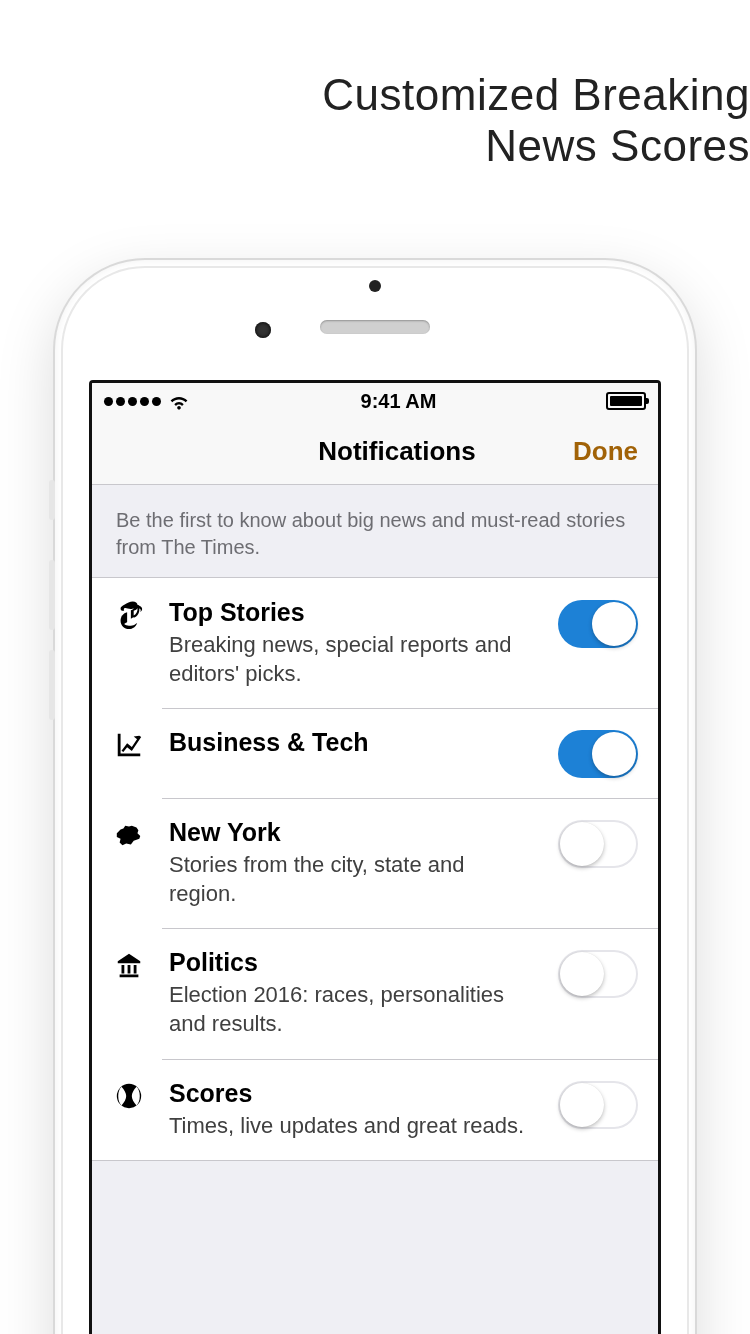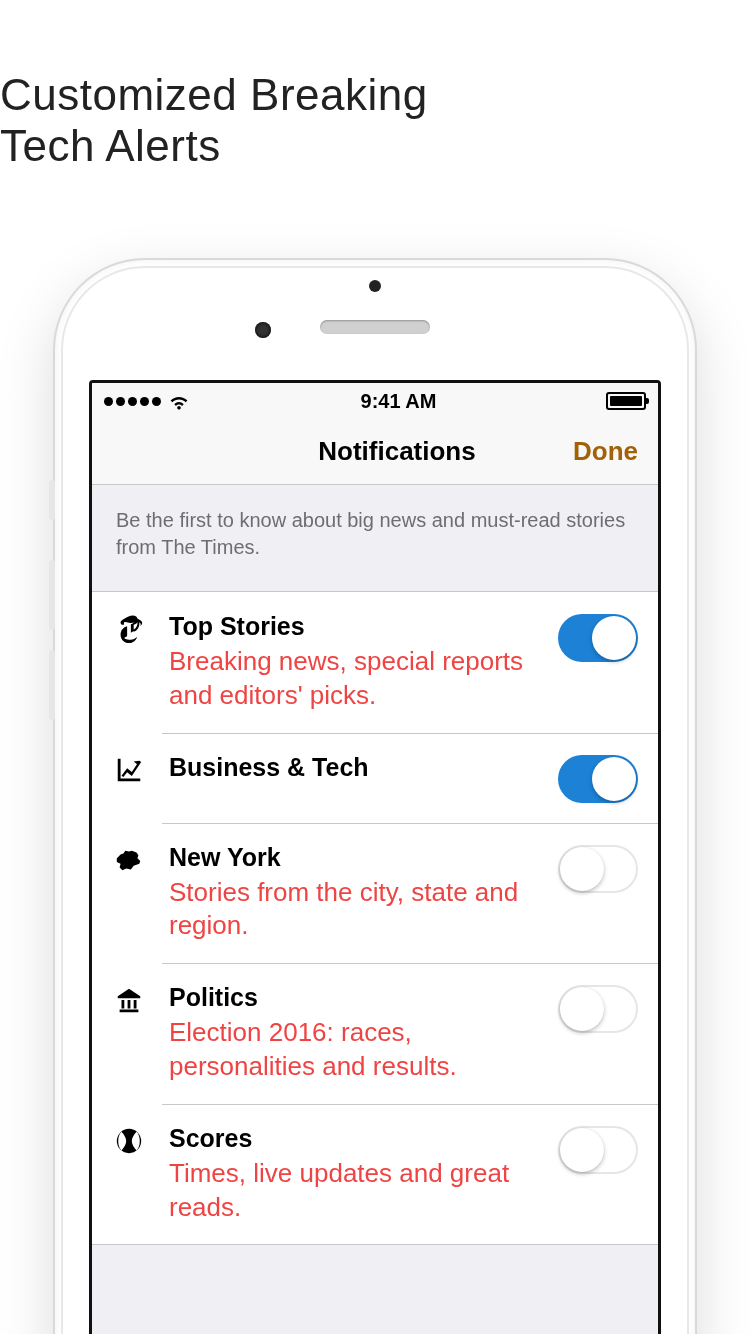--- a/index.html
+++ b/index.html
@@ -1,17 +1,17 @@
 <!DOCTYPE html>
 <html><head>
 <meta charset="utf-8">
 <style>
   * { box-sizing: border-box; margin: 0; padding: 0; }
   html, body { width: 750px; height: 1334px; background: #fff; font-family: -apple-system, "Helvetica Neue", Helvetica, Arial, sans-serif; overflow: hidden; }
-  .promo-title { text-align: left; font-size: 44px; font-weight: 300; color: #222; line-height: 1.15; margin-top: 70px; letter-spacing: 0.5px; }
+  .promo-title { text-align: right; font-size: 44px; font-weight: 300; color: #222; line-height: 1.15; margin-top: 70px; letter-spacing: 0.5px; }
   .phone {
     position: absolute;
     left: 50%;
     transform: translateX(-50%);
     top: 260px;
     width: 640px;
     height: 1300px;
     background: #fff;
     border-radius: 90px;
     box-shadow: 0 0 0 2px #d9d9d9, 0 20px 60px rgba(0,0,0,0.15), inset 0 0 8px rgba(0,0,0,0.06);
@@ -75,41 +75,41 @@
     justify-content: center;
     position: relative;
     background: #f8f8f8;
     border-bottom: 1px solid #c8c7cc;
     padding-left: 44px;
   }
   .nav-title { font-size: 26px; font-weight: 700; color: #000; }
   .nav-done { position: absolute; right: 20px; font-size: 26px; font-weight: 600; color: #a16207; }
   
   .content { flex: 1; background: #efeff4; overflow: hidden; }
-  .section-header { padding: 22px 24px 30px; font-size: 20px; color: #6d6d72; line-height: 1.35; }
+  .section-header { padding: 22px 24px 16px; font-size: 20px; color: #6d6d72; line-height: 1.35; }
   .list { background: #fff; border-top: 1px solid #c8c7cc; border-bottom: 1px solid #c8c7cc; }
   .row {
     display: flex;
     align-items: flex-start;
     padding: 20px 20px 20px 20px;
     gap: 23px;
     position: relative;
   }
   .row + .row::before {
     content: "";
     position: absolute;
     left: 70px; right: 0; top: 0;
     height: 1px;
     background: #c8c7cc;
   }
   .row-icon { width: 34px; flex: 0 0 34px; display: flex; justify-content: center; padding-top: 2px; }
   .row-icon svg { width: 30px; height: 30px; }
   .row-text { flex: 1; min-width: 0; padding-right: 10px; }
   .row-title { font-size: 25px; font-weight: 700; color: #000; margin-bottom: 4px; }
-  .row-desc { font-size: 26px; color: #ef4444; line-height: 1.3; }
+  .row-desc { font-size: 22px; color: #404040; line-height: 1.3; }
   .toggle {
     flex: 0 0 80px;
     width: 80px;
     height: 48px;
     border-radius: 24px;
     position: relative;
     margin-top: 2px;
   }
   .toggle.on { background: #1d81d6; }
   .toggle.off { background: #fff; box-shadow: inset 0 0 0 2px #e5e5ea; }
@@ -123,21 +123,21 @@
     box-shadow: 0 2px 4px rgba(0,0,0,0.25), 0 0 1px rgba(0,0,0,0.1);
   }
   .toggle.on .knob { right: 2px; }
   .toggle.off .knob { left: 2px; }
 </style>
 </head>
 <body>
 
 <div class="promo-title">
   <span>Customized Breaking</span><br>
-  <span>Tech Alerts</span>
+  <span>News Scores</span>
 </div>
 
 <div class="phone">
   <div class="side-btn mute"></div>
   <div class="side-btn vol-up"></div>
   <div class="side-btn vol-down"></div>
   <div class="phone-inner"></div>
   <div class="camera-dot-top"></div>
   <div class="camera"></div>
   <div class="speaker"></div>

